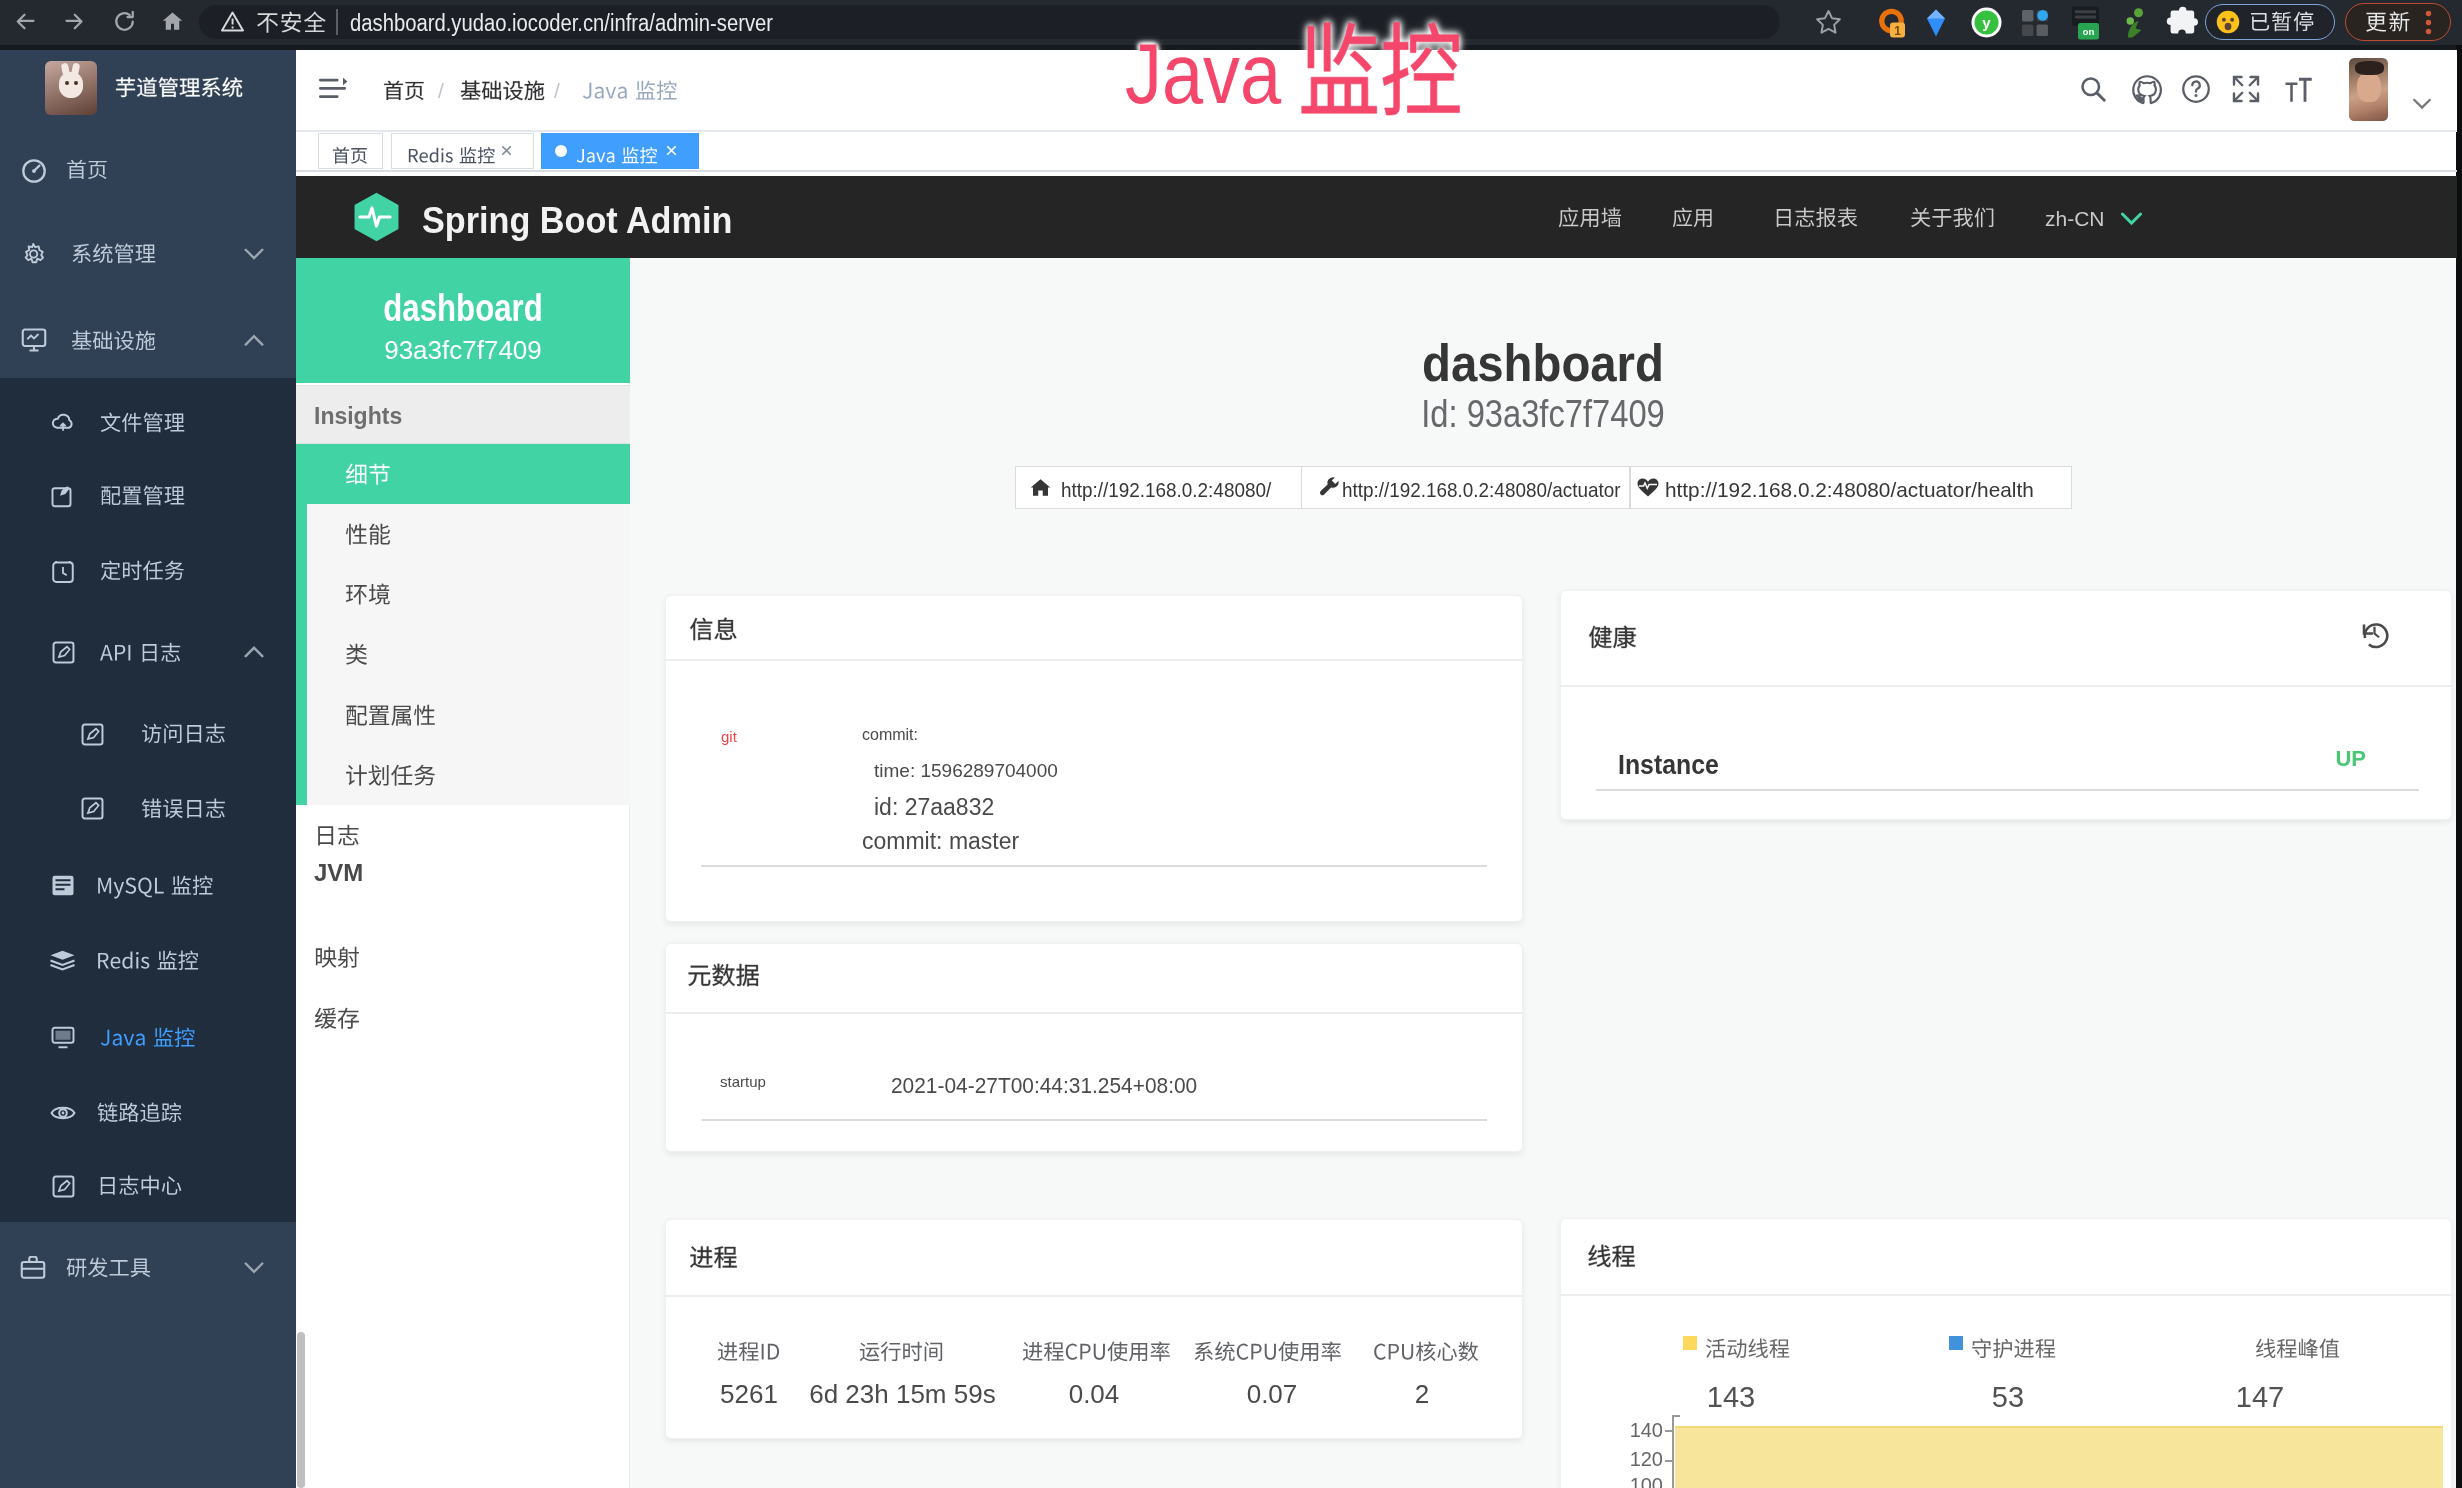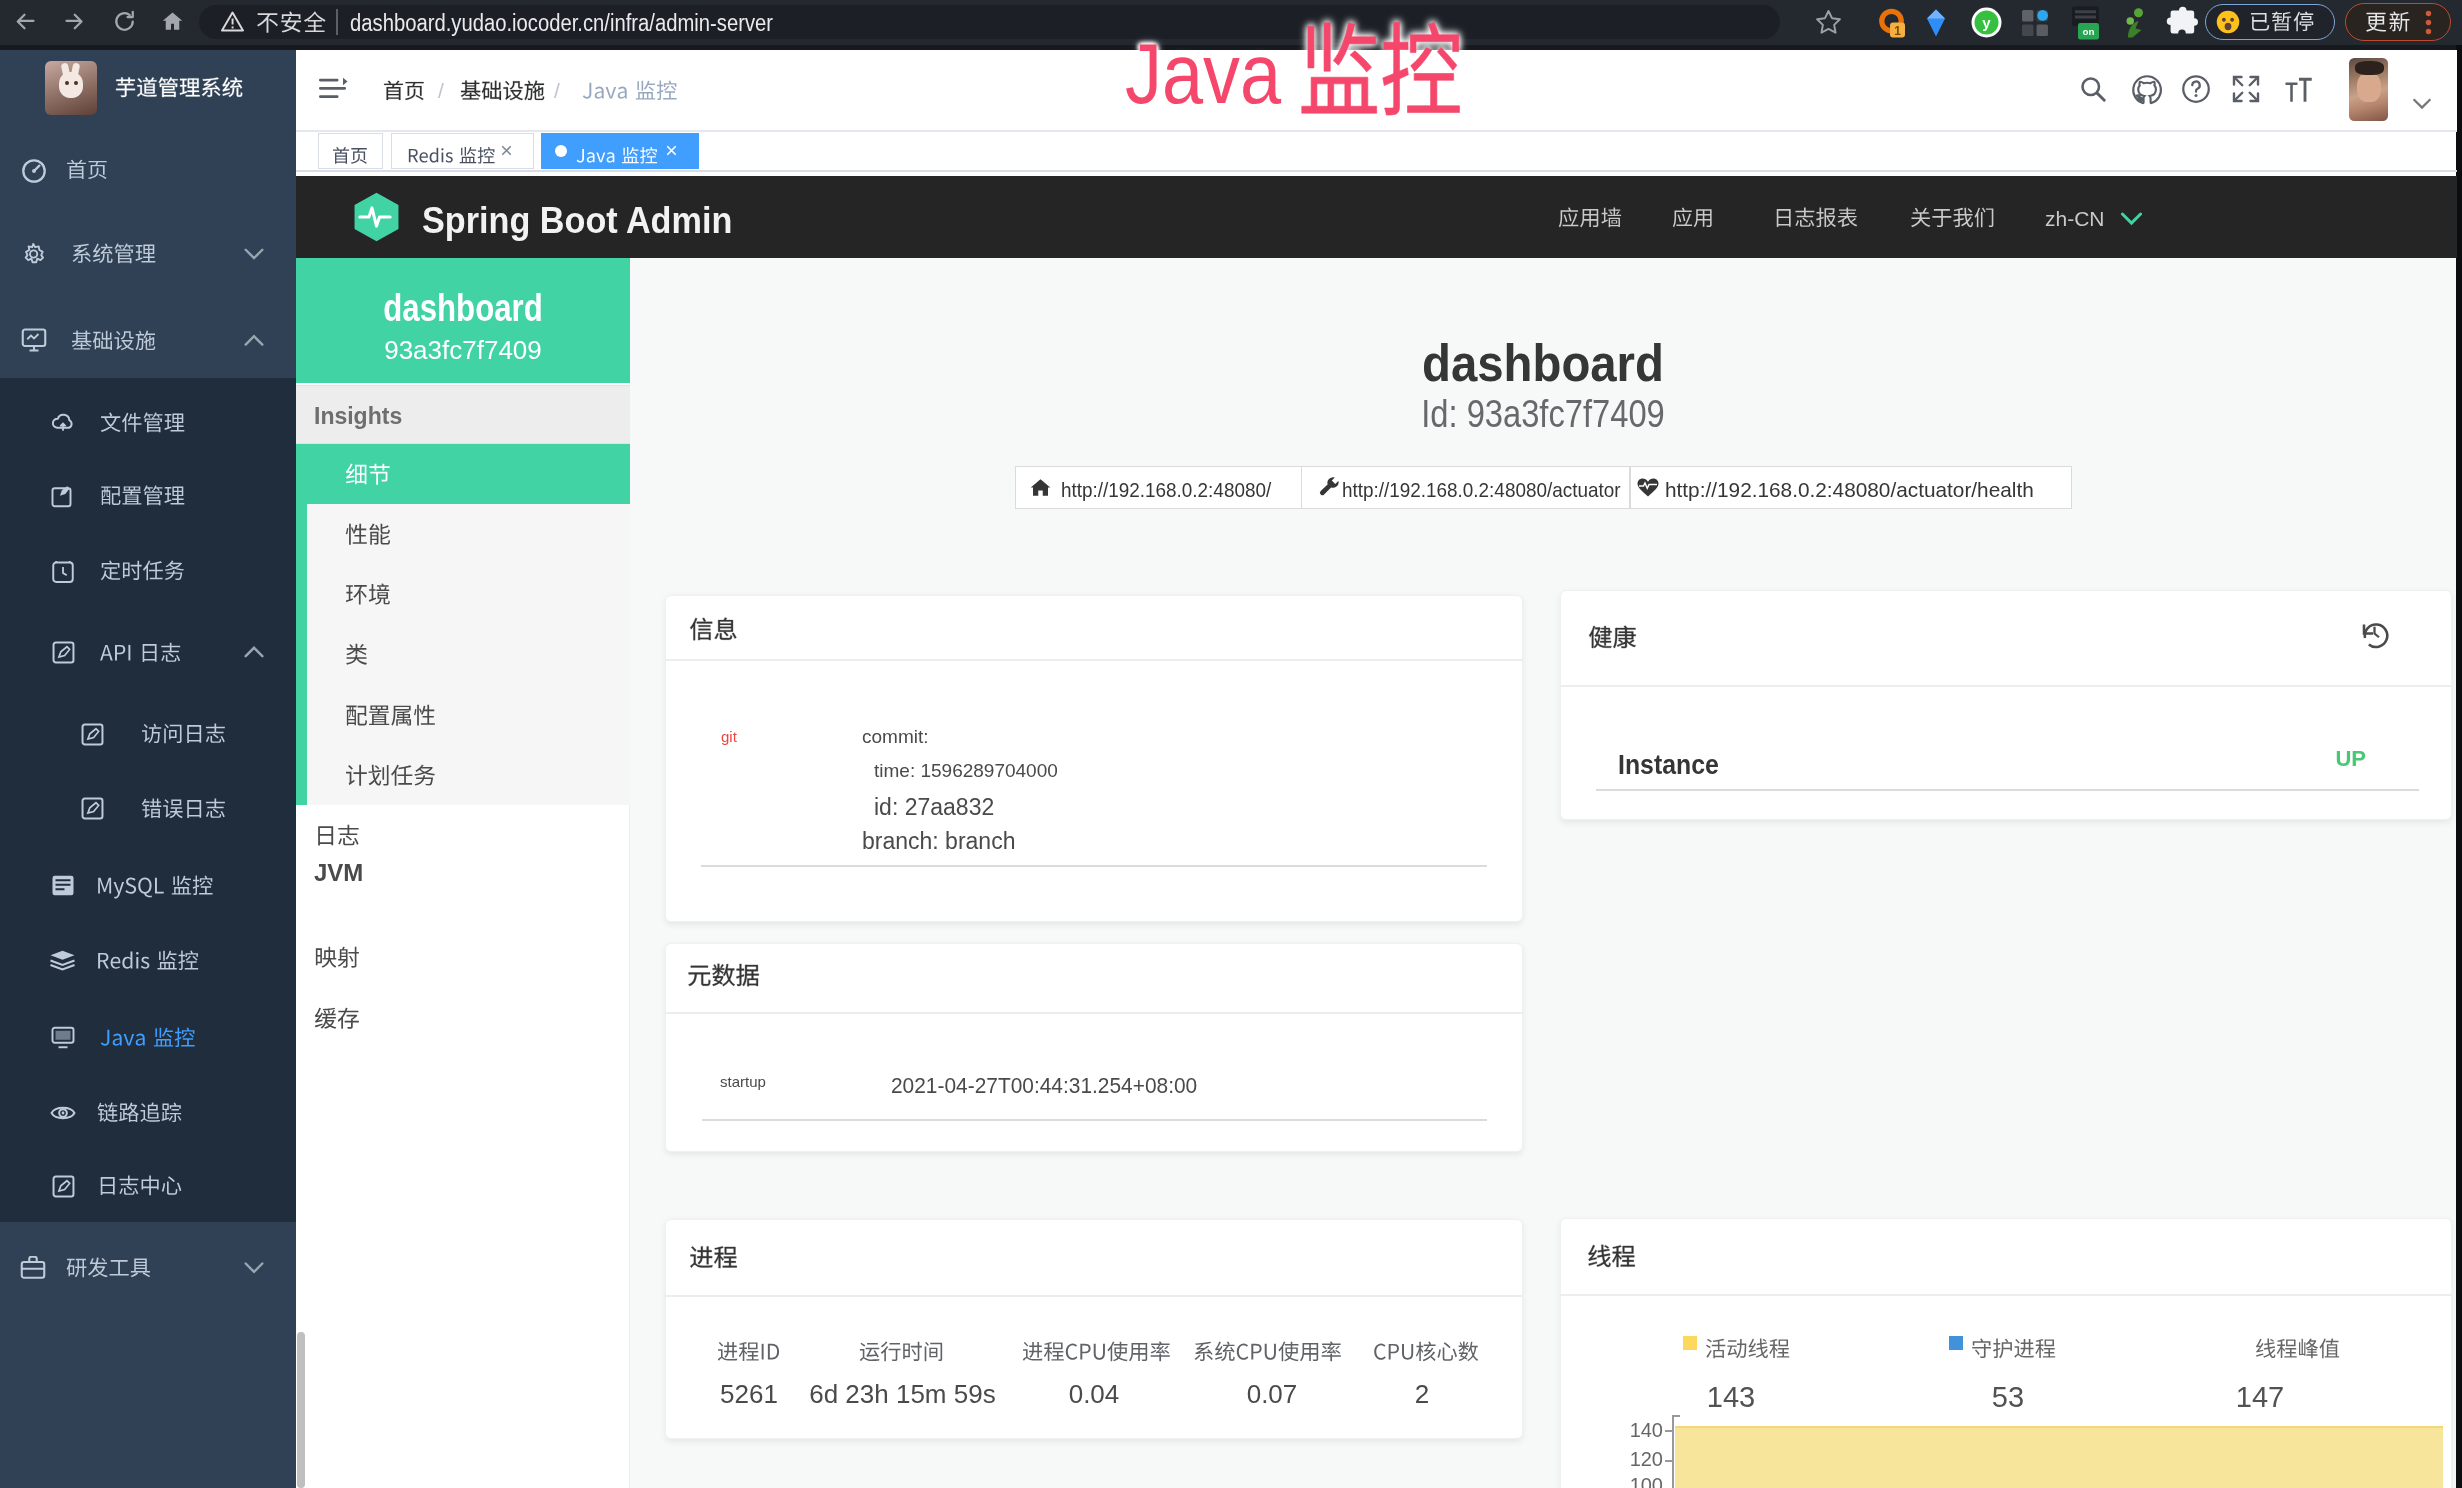--- a/index.html
+++ b/index.html
@@ -550,24 +550,24 @@
 <div style="position:absolute;top:479px;font-family:'Liberation Sans',sans-serif;font-size:21px;color:#363636;font-weight:400;line-height:1;white-space:pre;left:1665px;transform:scaleX(0.99);transform-origin:left top">http://192.168.0.2:48080/actuator/health</div>
 <div style="position:absolute;left:665px;top:595px;width:858px;height:327px;background:#fff;border:0.8px solid #f0f0f0;border-radius:6px;box-shadow:0 2.3px 6px rgba(0,0,0,0.07)"></div>
 <div style="position:absolute;left:689px;top:614px;width:49px;height:34px;line-height:0"><svg width="49" height="34" viewBox="0 -32.0 64 45" style="overflow:visible">
       <g fill="#363636" stroke="#363636" stroke-width="13">
         <path transform="translate(0.0,0) scale(0.03200)" d="M382 -531H869V-469H382ZM382 -389H869V-328H382ZM413 -22H836V40H413ZM310 -675H947V-611H310ZM369 -243H879V77H811V-181H434V80H369ZM541 -815 606 -840Q628 -810 648 -774Q669 -737 679 -710L612 -680Q602 -707 582 -745Q561 -783 541 -815ZM256 -836 323 -816Q294 -732 255 -650Q216 -568 170 -496Q123 -423 74 -367Q70 -375 63 -388Q56 -402 48 -416Q39 -429 32 -437Q77 -486 118 -550Q160 -615 196 -688Q231 -761 256 -836ZM169 -576 237 -644 238 -643V83H169Z"></path>
         <path transform="translate(32.0,0) scale(0.03200)" d="M266 -550V-470H730V-550ZM266 -412V-331H730V-412ZM266 -687V-607H730V-687ZM194 -747H805V-271H194ZM465 -850 553 -835Q537 -803 520 -772Q503 -742 489 -719L422 -734Q433 -760 446 -792Q458 -825 465 -850ZM262 -202H337V-40Q337 -19 351 -13Q365 -7 413 -7Q422 -7 444 -7Q465 -7 492 -7Q520 -7 548 -7Q576 -7 599 -7Q622 -7 634 -7Q662 -7 675 -15Q688 -23 693 -48Q698 -73 701 -123Q710 -117 722 -112Q734 -106 748 -102Q761 -98 771 -96Q766 -32 754 2Q741 36 714 49Q688 62 639 62Q632 62 608 62Q585 62 554 62Q524 62 493 62Q462 62 439 62Q416 62 409 62Q351 62 319 54Q287 45 274 22Q262 0 262 -39ZM419 -240 476 -273Q502 -251 529 -224Q556 -196 578 -169Q601 -142 614 -119L553 -81Q540 -104 518 -132Q497 -160 471 -188Q445 -217 419 -240ZM763 -192 830 -220Q853 -190 876 -154Q899 -117 918 -82Q936 -48 945 -20L874 12Q866 -16 848 -52Q830 -87 808 -124Q786 -161 763 -192ZM148 -204 213 -176Q200 -145 184 -107Q168 -69 150 -32Q132 4 114 33L45 0Q65 -28 84 -64Q103 -99 120 -136Q137 -173 148 -204Z"></path>
       </g>
     </svg></div>
 <div style="position:absolute;left:665px;top:659px;width:858px;height:1.5px;background:#ededed"></div>
 <div style="position:absolute;top:729px;font-family:'Liberation Sans',sans-serif;font-size:15px;color:#ef4444;font-weight:400;line-height:1;white-space:pre;left:721px">git</div>
-<div style="position:absolute;top:727px;font-family:'Liberation Sans',sans-serif;font-size:19px;color:#4a4a4a;font-weight:400;line-height:1;white-space:pre;left:862px">commit:</div>
+<div style="position:absolute;top:727px;font-family:'Liberation Sans',sans-serif;font-size:16px;color:#4a4a4a;font-weight:400;line-height:1;white-space:pre;left:862px">commit:</div>
 <div style="position:absolute;top:761px;font-family:'Liberation Sans',sans-serif;font-size:19px;color:#4a4a4a;font-weight:400;line-height:1;white-space:pre;left:874px">time: 1596289704000</div>
 <div style="position:absolute;top:796px;font-family:'Liberation Sans',sans-serif;font-size:23px;color:#4a4a4a;font-weight:400;line-height:1;white-space:pre;left:874px">id: 27aa832</div>
-<div style="position:absolute;top:830px;font-family:'Liberation Sans',sans-serif;font-size:23px;color:#4a4a4a;font-weight:400;line-height:1;white-space:pre;left:862px">branch: branch</div>
+<div style="position:absolute;top:830px;font-family:'Liberation Sans',sans-serif;font-size:23px;color:#4a4a4a;font-weight:400;line-height:1;white-space:pre;left:862px">commit: master</div>
 <div style="position:absolute;left:701px;top:865px;width:786px;height:1.5px;background:#dbdbdb"></div>
 <div style="position:absolute;left:665px;top:943px;width:858px;height:209px;background:#fff;border:0.8px solid #f0f0f0;border-radius:6px;box-shadow:0 2.3px 6px rgba(0,0,0,0.07)"></div>
 <div style="position:absolute;left:687px;top:960px;width:73px;height:34px;line-height:0"><svg width="73" height="34" viewBox="0 -32.0 96 45" style="overflow:visible">
       <g fill="#363636" stroke="#363636" stroke-width="13">
         <path transform="translate(0.0,0) scale(0.03200)" d="M583 -437H659V-51Q659 -24 668 -16Q677 -9 706 -9Q713 -9 730 -9Q748 -9 769 -9Q790 -9 808 -9Q827 -9 836 -9Q857 -9 867 -22Q877 -36 882 -74Q886 -113 887 -190Q897 -183 909 -176Q921 -170 934 -165Q948 -160 958 -157Q954 -71 944 -24Q933 24 910 43Q886 62 842 62Q835 62 814 62Q793 62 769 62Q745 62 724 62Q704 62 697 62Q653 62 628 52Q602 42 592 18Q583 -7 583 -50ZM59 -482H942V-408H59ZM147 -762H857V-690H147ZM315 -425H395Q388 -341 374 -266Q360 -191 328 -126Q297 -62 240 -10Q184 42 95 77Q89 64 75 46Q61 29 48 19Q130 -12 180 -58Q231 -104 258 -162Q286 -219 298 -286Q310 -352 315 -425Z"></path>
         <path transform="translate(32.0,0) scale(0.03200)" d="M70 -323H454V-260H70ZM50 -654H531V-592H50ZM443 -821 506 -793Q485 -759 461 -724Q437 -689 417 -664L368 -688Q381 -706 394 -730Q408 -753 421 -778Q434 -802 443 -821ZM257 -841H327V-404H257ZM88 -793 143 -815Q164 -785 182 -749Q201 -713 207 -686L150 -661Q144 -687 126 -724Q108 -762 88 -793ZM258 -628 309 -598Q285 -557 248 -515Q210 -473 166 -438Q123 -402 80 -378Q73 -391 62 -408Q50 -425 39 -435Q81 -454 123 -484Q165 -514 201 -552Q237 -590 258 -628ZM316 -607Q330 -600 356 -584Q382 -567 412 -548Q443 -529 468 -513Q493 -497 503 -489L461 -435Q448 -447 424 -466Q401 -485 373 -506Q345 -527 320 -546Q295 -564 279 -574ZM612 -646H948V-576H612ZM629 -832 698 -821Q683 -725 661 -636Q639 -548 608 -472Q578 -395 538 -337Q533 -343 522 -352Q512 -361 500 -370Q489 -378 481 -383Q520 -436 548 -507Q577 -578 597 -661Q617 -744 629 -832ZM813 -606 883 -599Q860 -430 815 -300Q770 -171 692 -76Q614 18 493 83Q489 75 482 64Q475 52 466 40Q458 29 451 22Q566 -34 639 -120Q712 -207 753 -328Q794 -449 813 -606ZM647 -583Q670 -450 712 -332Q753 -214 817 -126Q881 -37 972 12Q959 22 944 40Q930 57 921 71Q827 14 762 -81Q696 -176 654 -302Q611 -427 585 -572ZM110 -153 157 -198Q209 -178 266 -151Q323 -124 374 -96Q425 -68 460 -43L412 6Q379 -19 328 -48Q277 -78 220 -106Q163 -133 110 -153ZM429 -323H442L454 -326L495 -309Q464 -201 402 -126Q340 -50 256 -2Q173 45 77 72Q71 59 61 42Q51 24 41 14Q130 -7 208 -48Q287 -90 344 -156Q402 -221 429 -312ZM110 -153Q132 -184 155 -224Q178 -264 198 -306Q219 -349 233 -387L300 -375Q284 -334 263 -291Q242 -248 220 -209Q198 -170 178 -140Z"></path>
         <path transform="translate(64.0,0) scale(0.03200)" d="M431 -796H923V-537H432V-603H851V-731H431ZM395 -796H468V-494Q468 -431 464 -356Q460 -282 447 -204Q434 -127 410 -54Q385 19 344 79Q337 73 326 64Q315 56 302 48Q290 41 282 37Q321 -21 344 -88Q366 -155 378 -226Q389 -298 392 -366Q395 -435 395 -494ZM435 -427H958V-362H435ZM516 -22H886V40H516ZM663 -545H734V-209H663ZM484 -238H927V77H858V-174H550V81H484ZM29 -309Q88 -325 172 -350Q256 -376 341 -403L352 -334Q273 -308 194 -282Q114 -256 49 -235ZM42 -638H350V-568H42ZM167 -839H237V-14Q237 17 230 34Q222 50 203 59Q185 68 155 71Q125 74 77 73Q76 60 70 40Q63 19 56 4Q88 5 114 5Q141 5 150 4Q159 4 163 0Q167 -3 167 -14Z"></path>
       </g>
     </svg></div>
 <div style="position:absolute;left:665px;top:1012px;width:858px;height:1.5px;background:#ededed"></div>

